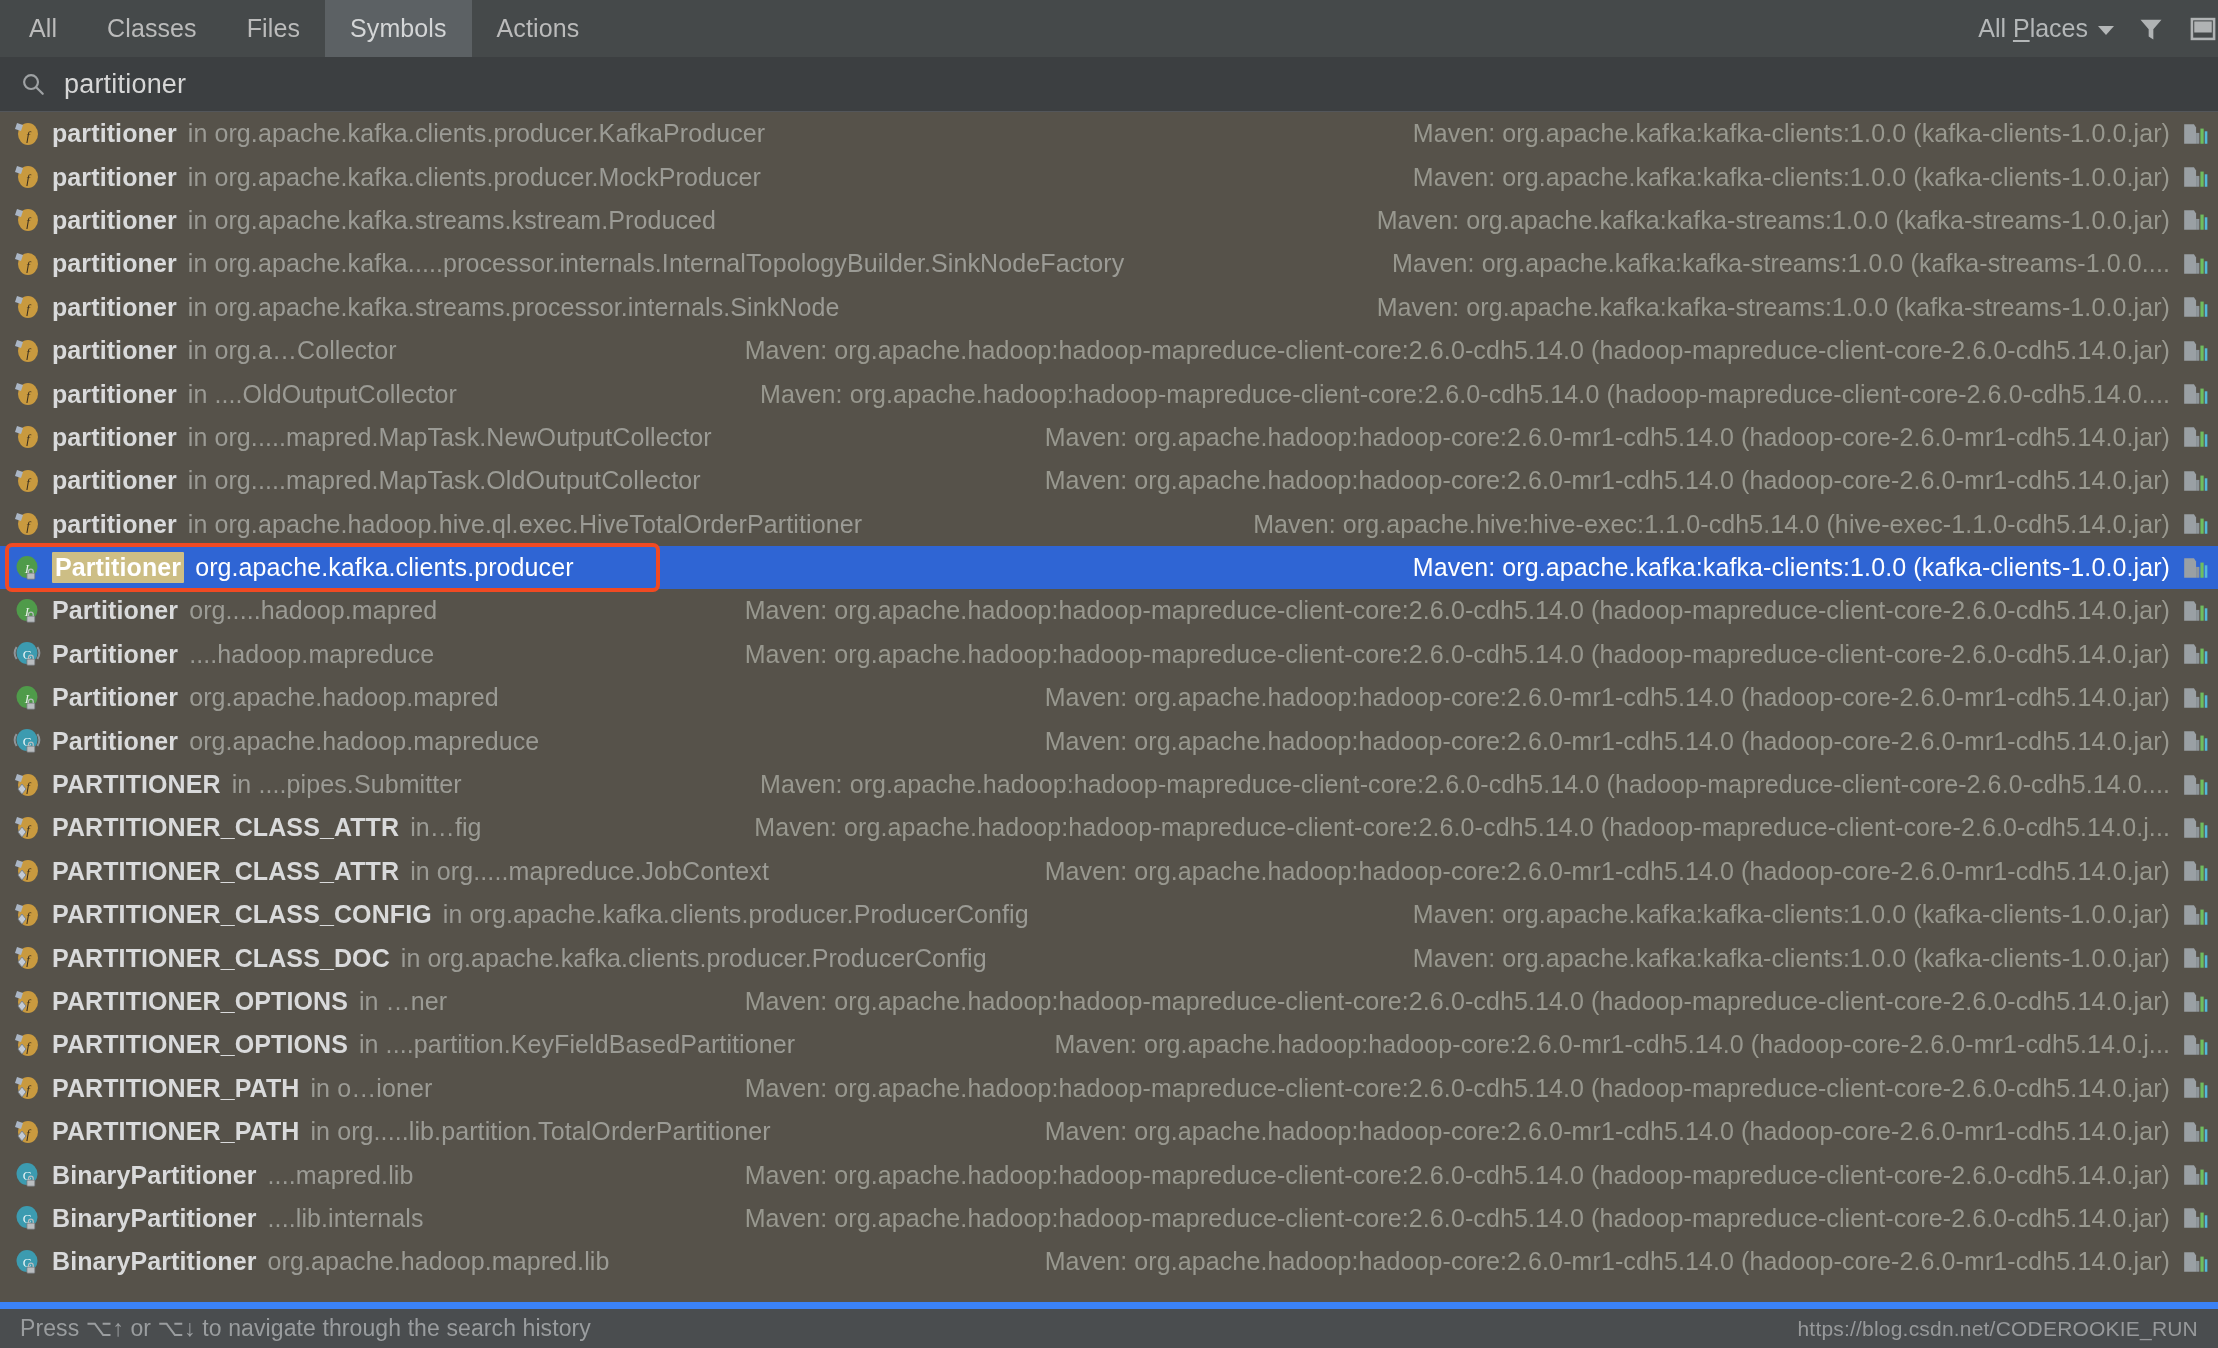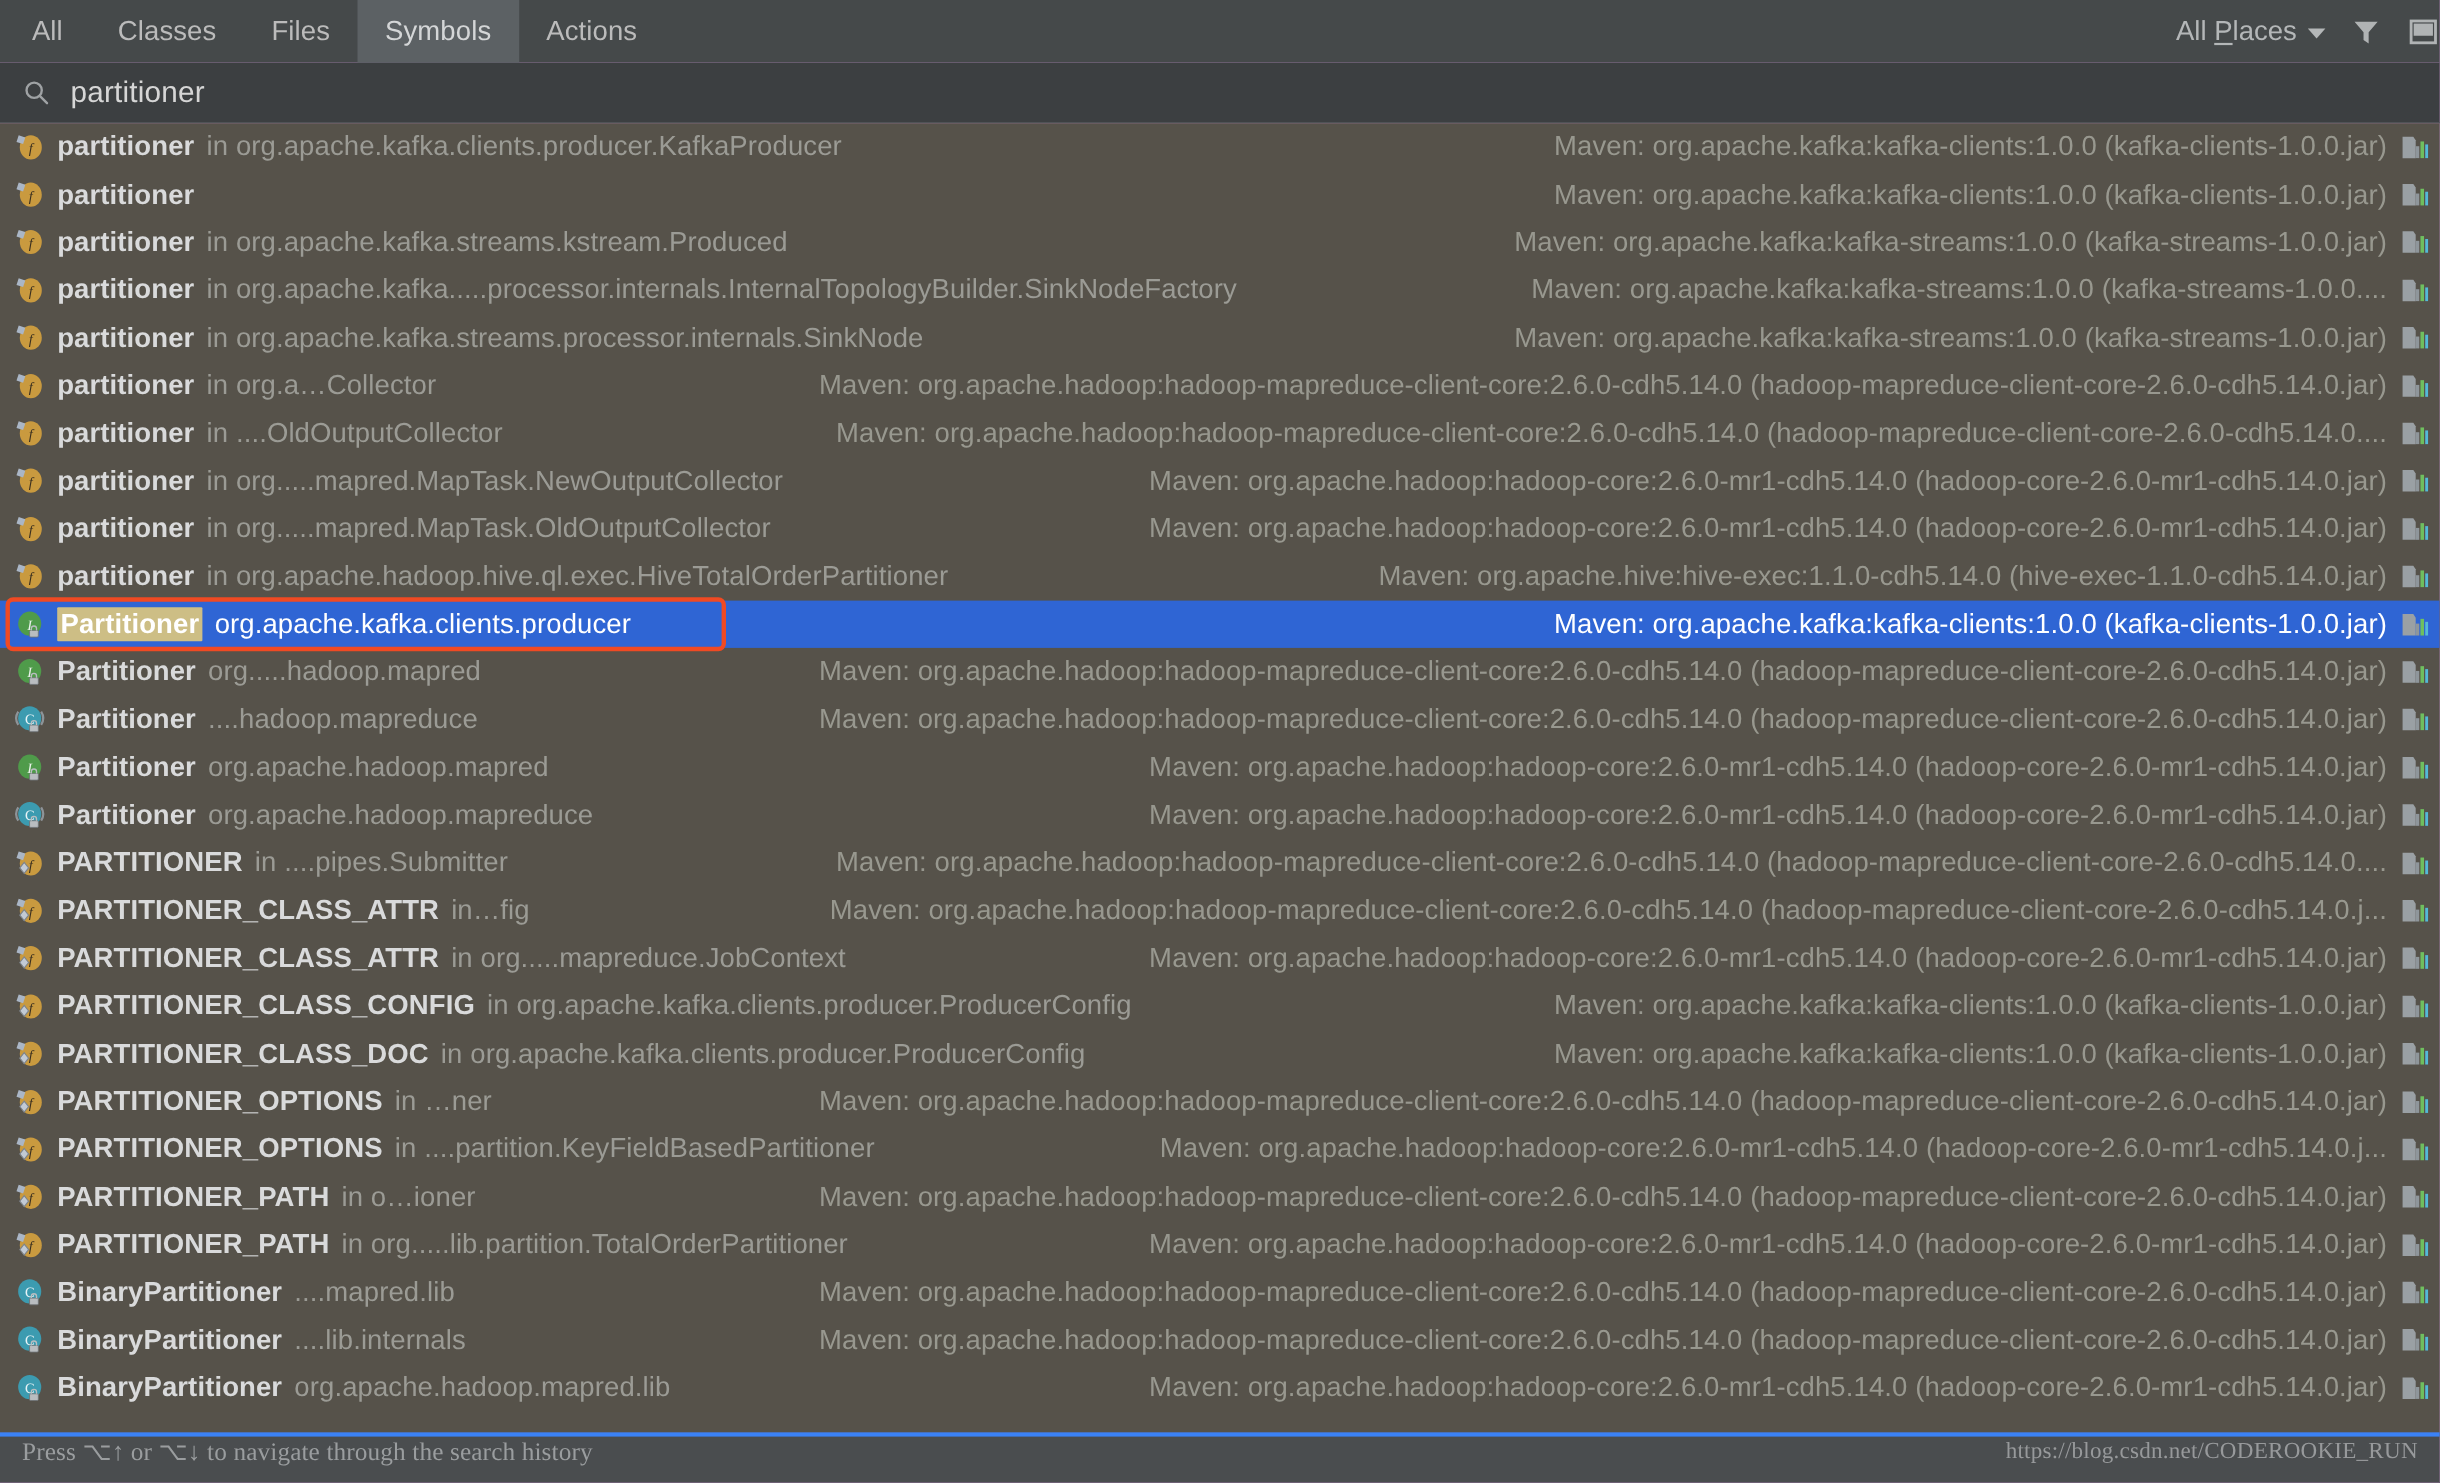--- a/index.html
+++ b/index.html
@@ -134,24 +134,23 @@
     position: absolute;
     border: 4px solid #f04a23;
     border-radius: 7px;
     pointer-events: none;
   }
 
   
   .statusbar {
     height: 46px; flex: 0 0 46px;
     background: #4a4d4f;
-    display: flex; 
+    display: flex; align-items: center;
     padding: 0 20px;
-    border-top: 4px solid #3b82f6;
-    font-family: Liberation Serif, serif;
+    border-top: 7px solid #3b82f6;
   }
   .hint { font-size: 23px; color: #9a9d9f; letter-spacing: .1px; }
   .watermark { margin-left: auto; font-size: 21px; color: #97999b; letter-spacing: .2px; }
 </style>
 </head>
 <body>
 
 <div id="app">
 
   <div class="tabbar">
@@ -225,20 +224,21 @@
       </div>
       <div class="row">
         <span class="ico">
           <svg viewBox="0 0 32 32" style="width:32px;height:32px;display:block">
             <ellipse cx="16" cy="16" rx="10" ry="11" fill="#c99a3f"></ellipse>
             <text x="16" y="21.5" font-size="13" text-anchor="middle" fill="#3b3020" font-family="Liberation Serif, serif" font-style="italic">f</text>
             <path d="M5 5 l6 2 -2 6 -6 -2z" fill="#aab6c6"></path>
           </svg>
         </span>
         <span class="name">partitioner</span>
+        <span class="ctx">in org.apache.kafka.clients.producer.MockProducer</span>
         <span class="spacer"></span>
         <span class="loc">Maven: org.apache.kafka:kafka-clients:1.0.0 (kafka-clients-1.0.0.jar)</span>
         <span>
           <svg class="jar" viewBox="0 0 24 24">
             <path d="M2 3h9l2 3h0V21H2z" fill="#9aa0a4"></path>
             <rect x="13" y="11" width="3" height="10" fill="#8f969b"></rect>
             <rect x="17" y="7" width="3" height="14" fill="#6fbf5f"></rect>
             <rect x="21" y="9.5" width="2.4" height="11.5" fill="#54b9d8"></rect>
           </svg>
         </span>

